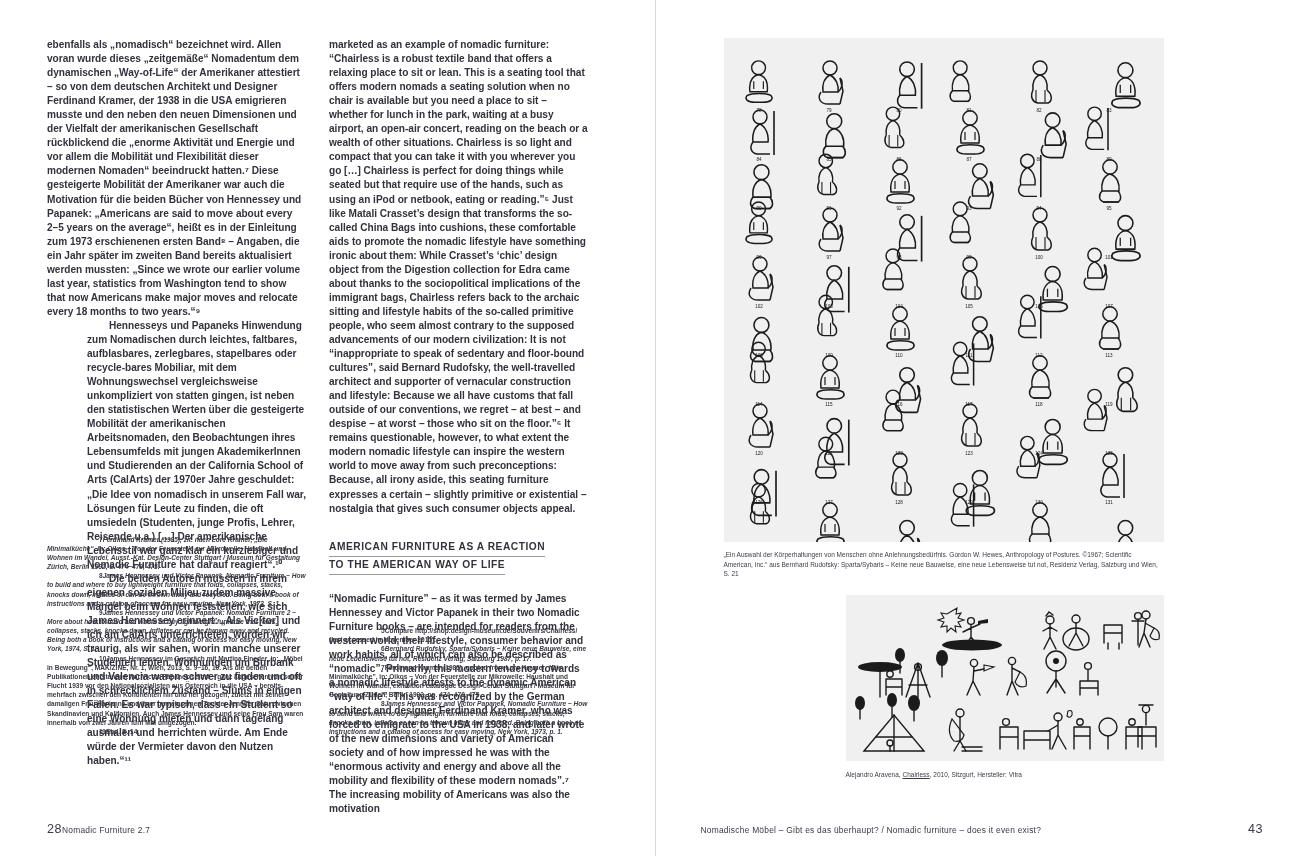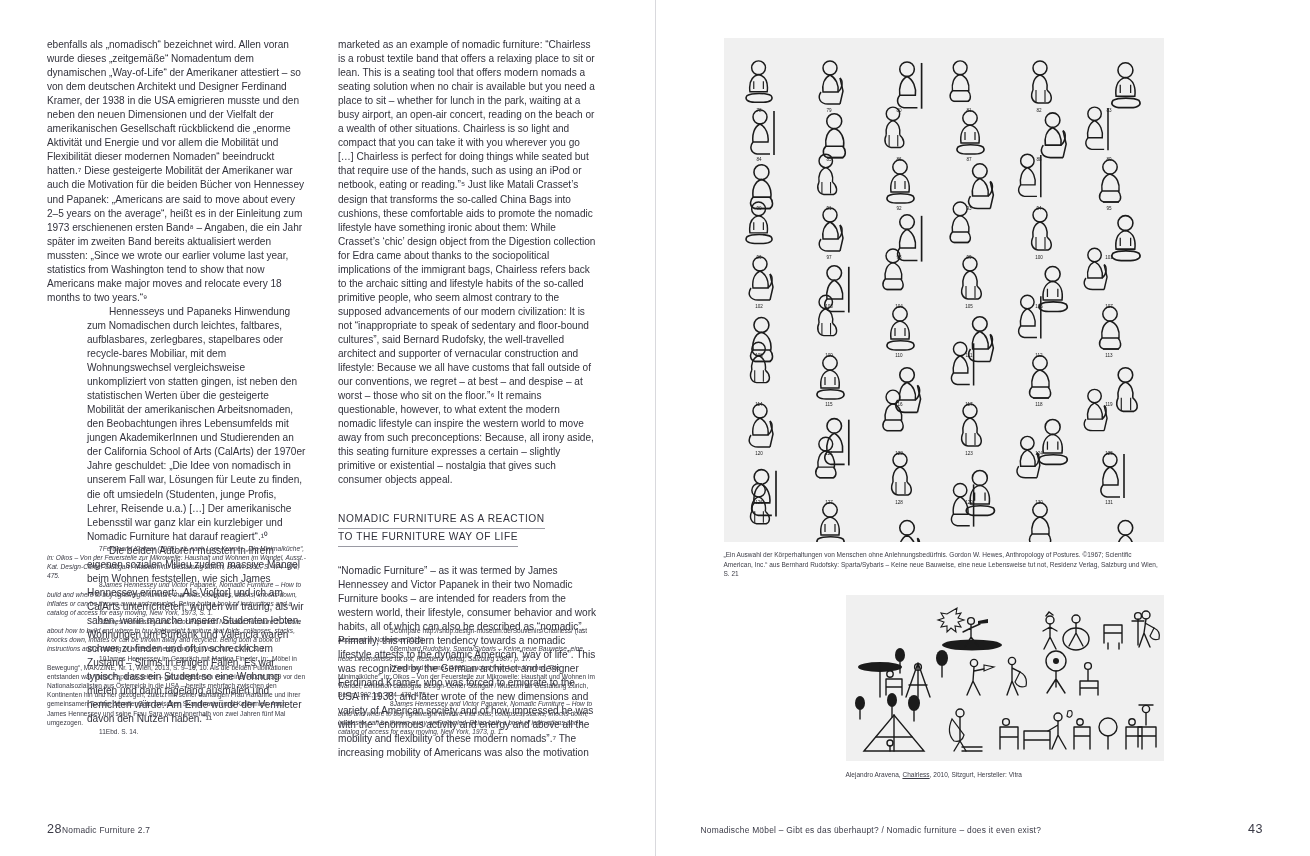--- a/index.html
+++ b/index.html
@@ -15,21 +15,21 @@
     position: absolute; left: 655px; top: 0;
     width: 1px; height: 856px; background: #d9d9dd;
   }
 
   
   .page-left {
     position: relative; width: 655px; height: 856px;
     padding: 38px 40px 0 47px;
   }
   .cols {
-    display: flex; gap: 32px; height: 760px;
+    display: flex; gap: 23px; height: 760px; font-weight: bold;
   }
   .col { width: 259px; position: relative; }
   .body-txt {
     font-size: 10.1px;
     line-height: 14.05px;
     letter-spacing: -0.02px;
     text-align: left;
     color: #32323c;
   }
   .body-txt p { margin: 0; }
@@ -121,22 +121,22 @@
           <p><span class="num">10</span><span>James Hennessey im Gespräch mit Martina Fineder, in: „Möbel in Bewegung“, MAK/ZINE, Nr. 1, Wien, 2013, S. 9–16, 10. Als die beiden Publikationen entstanden war Victor Papanek selbst – ganz abgesehen von seiner Flucht 1939 vor den Nationalsozialisten aus Österreich in die USA – bereits mehrfach zwischen den Kontinenten hin und her gezogen; zuletzt mit seiner damaligen Frau Harlanne und ihrer gemeinsamen Tochter Jennifer Satu zwischen Skandinavien und Kalifornien. Auch James Hennessey und seine Frau Sara waren innerhalb von zwei Jahren fünf Mal umgezogen.</span></p>
           <p><span class="num">11</span><span>Ebd. S. 14.</span></p>
         </div>
       </div>
 
       <div class="col">
         <div class="body-txt">
           <p>marketed as an example of nomadic furniture: “Chairless is a robust textile band that offers a relaxing place to sit or lean. This is a seating tool that offers modern nomads a seating solution when no chair is available but you need a place to sit – whether for lunch in the park, waiting at a busy airport, an open-air concert, reading on the beach or a wealth of other situations. Chairless is so light and compact that you can take it with you wherever you go […] Chairless is perfect for doing things while seated but that require use of the hands, such as using an iPod or netbook, eating or reading.”⁵ Just like Matali Crasset’s design that transforms the so-called China Bags into cushions, these comfortable aids to promote the nomadic lifestyle have something ironic about them: While Crasset’s ‘chic’ design object from the Digestion collection for Edra came about thanks to the sociopolitical implications of the immigrant bags, Chairless refers back to the archaic sitting and lifestyle habits of the so-called primitive people, who seem almost contrary to the supposed advancements of our modern civilization: It is not “inappropriate to speak of sedentary and floor-bound cultures”, said Bernard Rudofsky, the well-travelled architect and supporter of vernacular construction and lifestyle: Because we all have customs that fall outside of our conventions, we regret – at best – and despise – at worst – those who sit on the floor.”⁶ It remains questionable, however, to what extent the modern nomadic lifestyle can inspire the western world to move away from such preconceptions: Because, all irony aside, this seating furniture expresses a certain – slightly primitive or existential – nostalgia that gives such consumer objects appeal.</p>
         </div>
         <div class="section-head">
-          <span class="hl">NOMADIC FURNITURE AS A REACTION</span><br>
-          <span class="hl">TO THE FURNITURE WAY OF LIFE</span>
+          <span class="hl">AMERICAN FURNITURE AS A REACTION</span><br>
+          <span class="hl">TO THE AMERICAN WAY OF LIFE</span>
         </div>
         <div class="body-txt">
           <p>“Nomadic Furniture” – as it was termed by James Hennessey and Victor Papanek in their two Nomadic Furniture books – are intended for readers from the western world, their lifestyle, consumer behavior and work habits, all of which can also be described as “nomadic”. Primarily, this modern tendency towards a nomadic lifestyle attests to the dynamic American “way of life”. This was recognized by the German architect and designer Ferdinand Kramer, who was forced to emigrate to the USA in 1938, and later wrote of the new dimensions and variety of American society and of how impressed he was with the “enormous activity and energy and above all the mobility and flexibility of these modern nomads”.⁷ The increasing mobility of Americans was also the motivation</p>
         </div>
         <div class="notes" id="notes-right">
           <p><span class="num">5</span><span>Compare http://shop.design-museum.de/Souvenirs/Chairless/ (last accessed in November 2015).</span></p>
           <p><span class="num">6</span><em>Bernhard Rudofsky, Sparta/Sybaris – Keine neue Bauweise, eine neue Lebensweise tut not, Residenz Verlag, Salzburg 1987, p. 17.</em></p>
           <p><span class="num">7</span><span>Ferdinand Kramer (1985), quoted from Lore Kramer, “Die Minimalküche”, in: Oikos – Von der Feuerstelle zur Mikrowelle: Haushalt und Wohnen im Wandel, exhibition catalogue Design-Center Stuttgart / Museum für Gestaltung Zürich, Berlin 1992, pp. 474–478, 475.</span></p>
           <p><span class="num">8</span><em>James Hennessey and Victor Papanek, Nomadic Furniture – How to build and where to buy lightweight furniture that folds, collapses, stacks, knocks down, inflates or can be thrown away and recycled. Being both a book of instructions and a catalog of access for easy moving, New York, 1973, p. 1.</em></p>
         </div>

